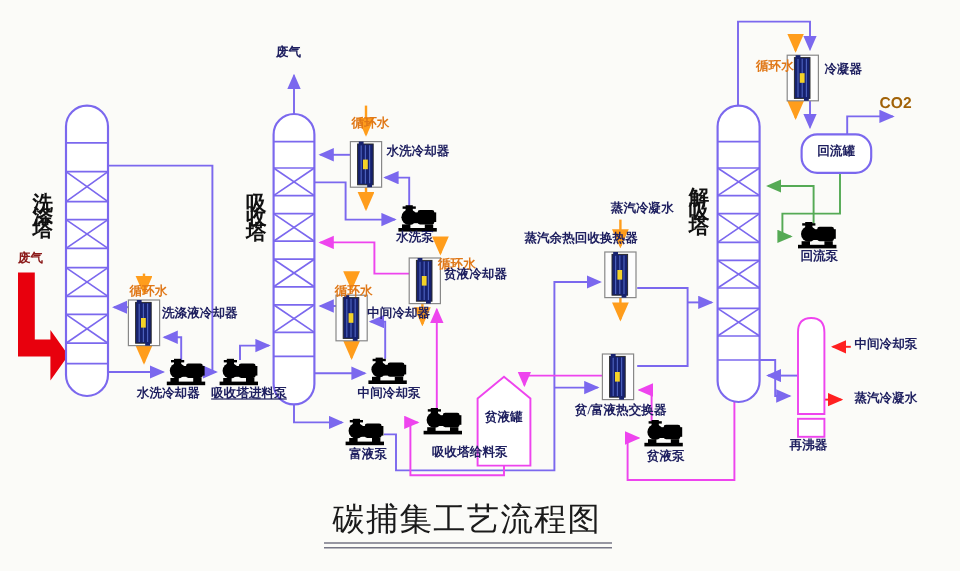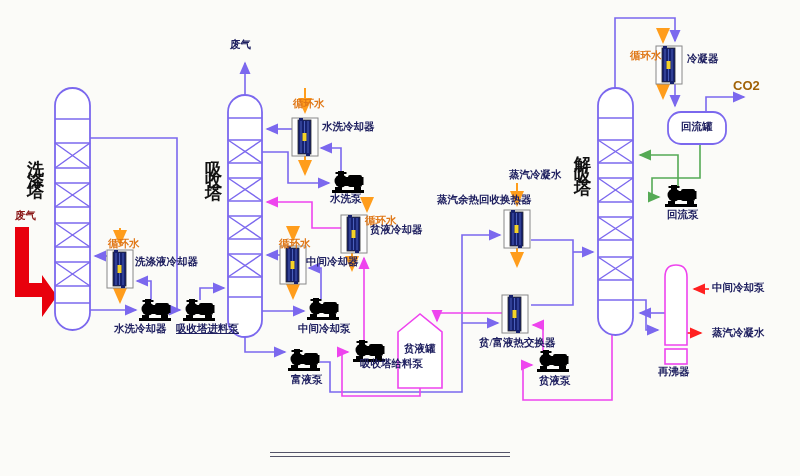--- a/index.html
+++ b/index.html
@@ -252,25 +252,26 @@
 
 <div class="lbl" style="left:135px;top:256px;">洗涤液冷却器</div>
 <div class="lbl" style="left:114px;top:323px;">水洗冷却器</div>
 <div class="lbl" style="left:176px;top:323px;text-decoration:underline;">吸收塔进料泵</div>
 <div class="lbl" style="left:322px;top:121px;">水洗冷却器</div>
 <div class="lbl" style="left:330px;top:193px;">水洗泵</div>
 <div class="lbl" style="left:306px;top:256px;">中间冷却器</div>
 <div class="lbl" style="left:298px;top:323px;">中间冷却泵</div>
 <div class="lbl" style="left:370px;top:224px;">贫液冷却器</div>
 <div class="lbl" style="left:291px;top:374px;">富液泵</div>
-<div class="lbl" style="left:340px;top:358px;padding-left:20px;">吸收塔给料泵</div>
+<div class="lbl" style="left:340px;top:372px;padding-left:20px;">吸收塔给料泵</div>
 <div class="lbl" style="left:404px;top:343px;">贫液罐</div>
 <div class="lbl" style="left:437px;top:194px;">蒸汽余热回收换热器</div>
 <div class="lbl" style="left:479px;top:337px;">贫/富液热交换器</div>
 <div class="lbl" style="left:539px;top:375px;text-align:right;">贫液泵</div>
 <div class="lbl" style="left:687px;top:53px;">冷凝器</div>
 <div class="lbl" style="left:681px;top:121px;">回流罐</div>
 <div class="lbl" style="left:667px;top:209px;">回流泵</div>
 <div class="lbl" style="left:658px;top:366px;">再沸器</div>
 
+<div class="title">碳捕集工艺流程图</div>
 <div class="title-underline"></div>
 
 </div>
 
 </body></html>

